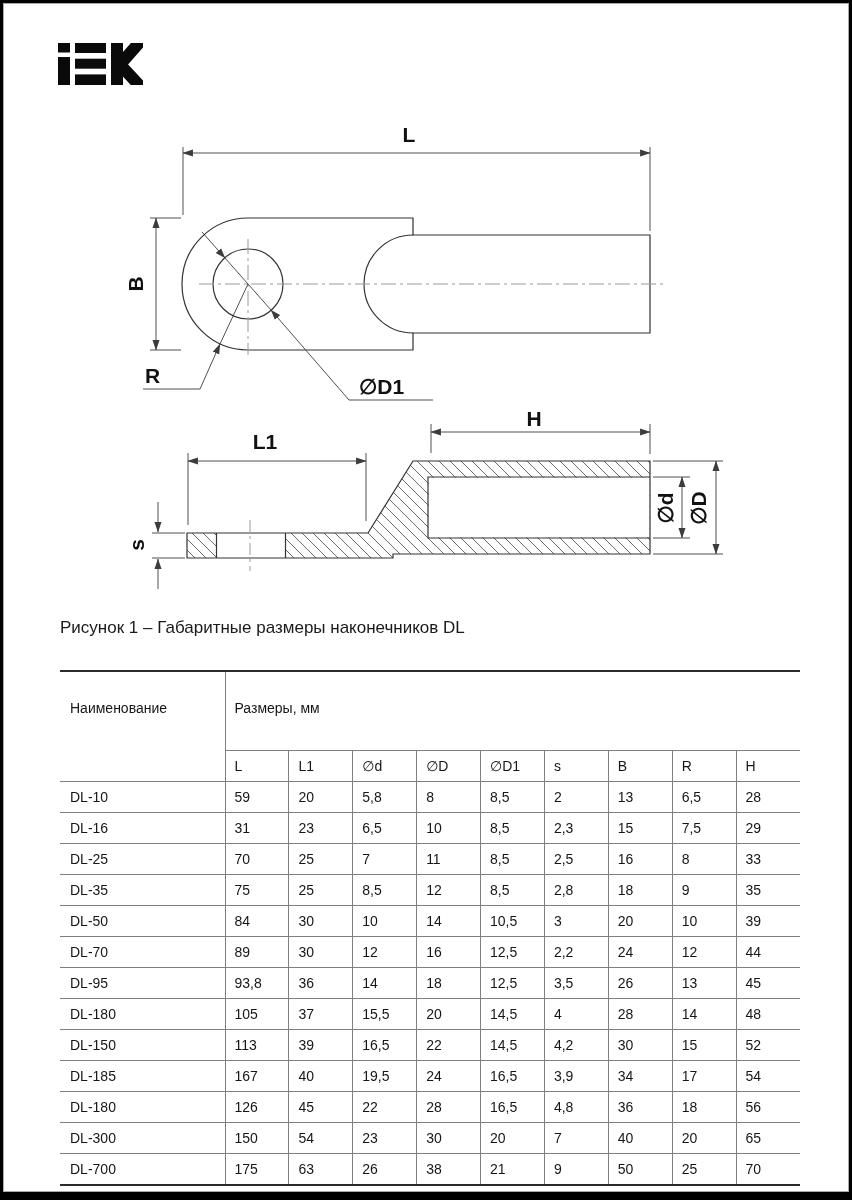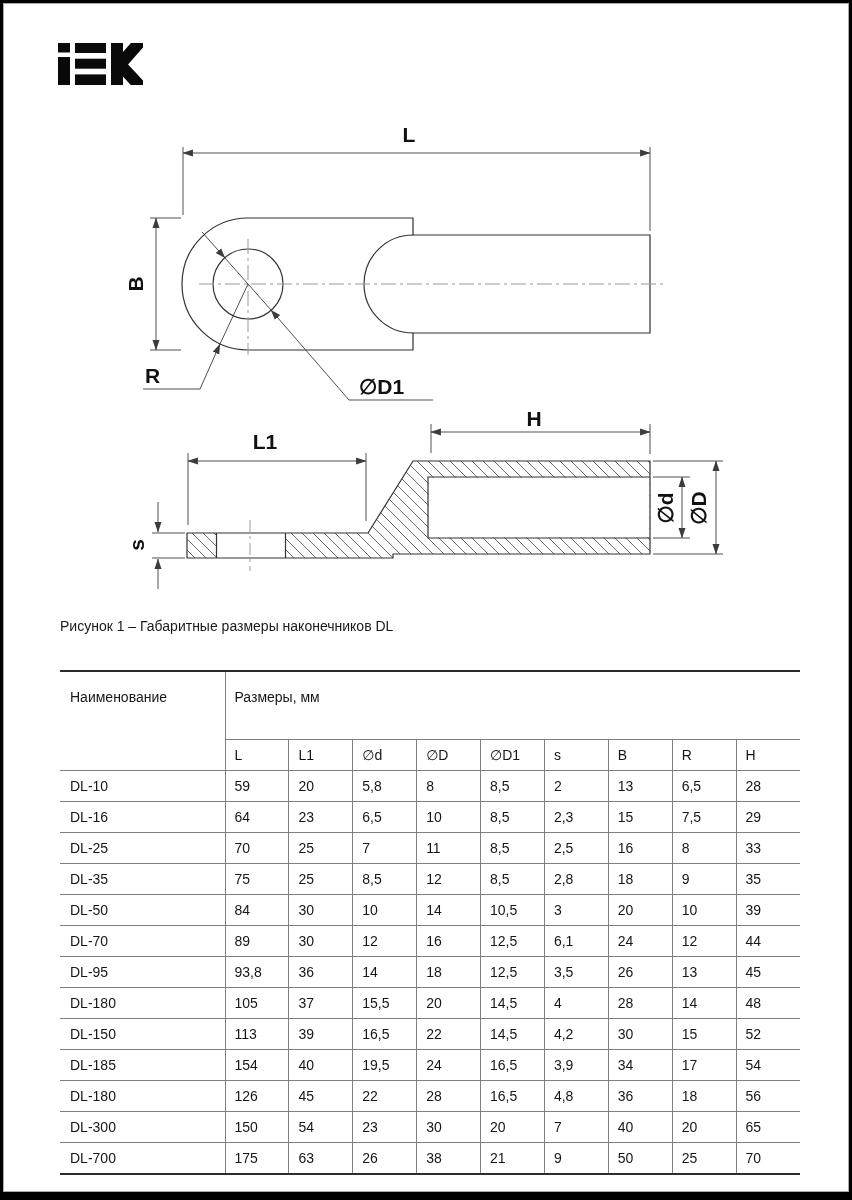--- a/index.html
+++ b/index.html
@@ -1,27 +1,27 @@
 <!DOCTYPE html>
 <html><head>
 <meta charset="utf-8">
 <style>
   html,body{margin:0;padding:0;background:#fff;}
   .page{position:relative;width:852px;height:1200px;box-sizing:border-box;background:#fff;
         border:3px solid #000;border-bottom:8px solid #000;box-shadow:inset 0 0 0 1px #a9a9a9;
         font-family:"Liberation Sans",sans-serif;color:#1c1c1c;overflow:hidden;}
   .logo{position:absolute;left:55px;top:40px;}
   .drawing{position:absolute;left:0;top:0;}
-  .caption{position:absolute;left:57px;top:615px;font-size:14px;color:#1a1a1a;}
+  .caption{position:absolute;left:57px;top:615px;font-size:17px;color:#1a1a1a;}
   .dimtable{position:absolute;left:57px;top:667px;width:740px;border-collapse:collapse;
             table-layout:fixed;font-size:14px;color:#161616;}
   .dimtable td,.dimtable th{font-weight:normal;text-align:left;padding:0 4px 0 9px;
             border-left:1px solid #7f7f7f;height:30px;vertical-align:middle;white-space:nowrap;}
   .dimtable .noleft{border-left:none;}
-  .dimtable .h1{height:50px;vertical-align:top;padding-top:17px;}
+  .dimtable .h1{height:50px;vertical-align:top;padding-top:28px;}
   .dimtable .sub td{border-top:1px solid #7f7f7f;}
   .dimtable .r td{border-top:1px solid #7f7f7f;}
   .dimtable{border-top:2px solid #2b2b2b;border-bottom:2px solid #2b2b2b;}
   .dimtable .name{padding-left:10px;}
   svg text{font-family:"Liberation Sans",sans-serif;font-weight:bold;font-size:21px;fill:#111;}
 </style>
 </head>
 <body>
 
 <div class="page">
@@ -137,21 +137,21 @@
           <td>5,8</td>
           <td>8</td>
           <td>8,5</td>
           <td>2</td>
           <td>13</td>
           <td>6,5</td>
           <td>28</td>
         </tr>
     <tr class="r">
           <td class="noleft name">DL-16</td>
-          <td>64</td>
+          <td>31</td>
           <td>23</td>
           <td>6,5</td>
           <td>10</td>
           <td>8,5</td>
           <td>2,3</td>
           <td>15</td>
           <td>7,5</td>
           <td>29</td>
         </tr>
     <tr class="r">
@@ -190,21 +190,21 @@
           <td>10</td>
           <td>39</td>
         </tr>
     <tr class="r">
           <td class="noleft name">DL-70</td>
           <td>89</td>
           <td>30</td>
           <td>12</td>
           <td>16</td>
           <td>12,5</td>
-          <td>6,1</td>
+          <td>2,2</td>
           <td>24</td>
           <td>12</td>
           <td>44</td>
         </tr>
     <tr class="r">
           <td class="noleft name">DL-95</td>
           <td>93,8</td>
           <td>36</td>
           <td>14</td>
           <td>18</td>
@@ -233,21 +233,21 @@
           <td>16,5</td>
           <td>22</td>
           <td>14,5</td>
           <td>4,2</td>
           <td>30</td>
           <td>15</td>
           <td>52</td>
         </tr>
     <tr class="r">
           <td class="noleft name">DL-185</td>
-          <td>154</td>
+          <td>167</td>
           <td>40</td>
           <td>19,5</td>
           <td>24</td>
           <td>16,5</td>
           <td>3,9</td>
           <td>34</td>
           <td>17</td>
           <td>54</td>
         </tr>
     <tr class="r">

